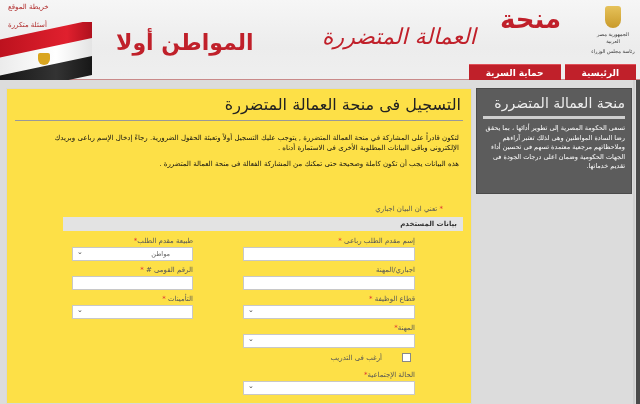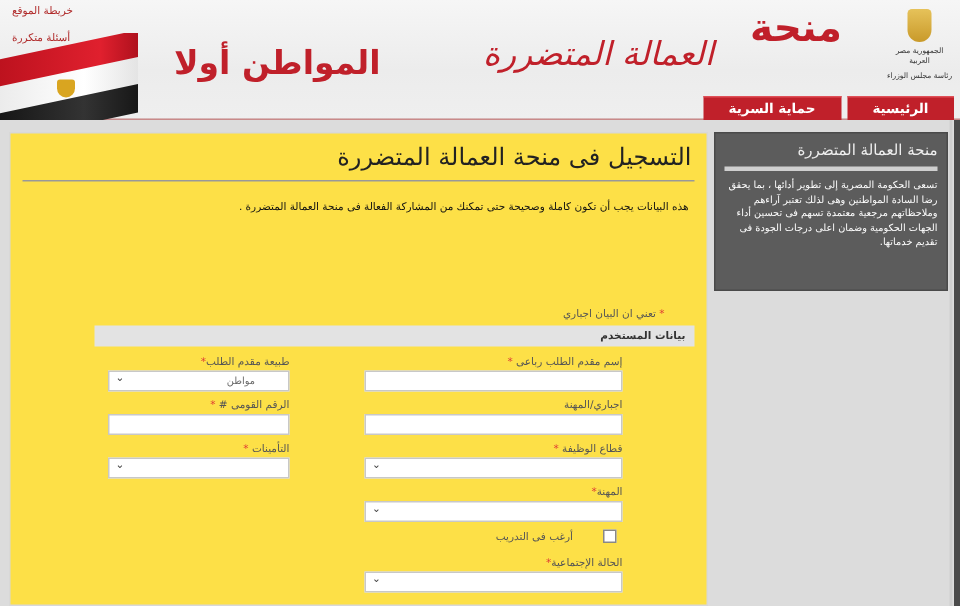--- a/index.html
+++ b/index.html
@@ -46,21 +46,21 @@
     .logo .lt { font-size: 5px; color: #333; line-height: 7px; direction: rtl; margin-top: 3px; }
     .navtabs { position: absolute; top: 64px; right: 4px; display: flex; gap: 4px; direction: rtl; }
     .navtabs .tab {
       background: #c0202a; color: #fff; font-size: 9px; font-weight: bold; height: 16px; line-height: 16px;
       padding: 0 17px; border-top: 1px solid #e05058; cursor: pointer;
     }
     .sidebar {
       position: absolute; left: 476px; top: 88px; width: 156px; height: 106px; background: #5c5c5c;
       border: 1px solid #4a4a4a; direction: rtl; padding: 4px 6px;
     }
-    .sidebar h3 { font-size: 10px; color: #eee; font-weight: normal; margin: 2px 0 5px; }
+    .sidebar h3 { font-size: 14px; color: #eee; font-weight: normal; margin: 2px 0 5px; }
     .sidebar .rule { height: 3px; background: #cfcfcf; margin-bottom: 5px; }
     .sidebar p { font-size: 6.5px; color: #fff; line-height: 9.5px; }
     .rightedge { position: absolute; left: 633px; top: 80px; width: 2px; height: 324px; background: #cfcfcf; }
     .rightedge2 { position: absolute; left: 636px; top: 80px; width: 4px; height: 324px; background: #4a4a4a; }
     .main {
       position: absolute; left: 6px; top: 88px; width: 466px; height: 316px; background: #fde047; border: 1px solid #d8d8d8;
       direction: rtl;
     }
     .main h1 {
       position: absolute; right: 10px; top: 6px; font-size: 16px; font-weight: normal; color: #222;
@@ -120,20 +120,21 @@
   <div class="rule"></div>
   <p>تسعى الحكومة المصرية إلى تطوير أدائها ، بما يحقق رضا السادة المواطنين وهى لذلك تعتبر آراءهم وملاحظاتهم مرجعية معتمدة تسهم فى تحسين أداء الجهات الحكومية وضمان اعلى درجات الجودة فى تقديم خدماتها.</p>
 </div>
 <div class="rightedge"></div>
 <div class="rightedge2"></div>
 
 <div class="main">
   <h1>التسجيل فى منحة العمالة المتضررة</h1>
   <div class="hr"></div>
   <div class="intro">
+    <p>لتكون قادراً على المشاركة في منحة العمالة المتضررة , يتوجب عليك التسجيل أولاً وتعبئة الحقول الضرورية. رجاءً إدخال الإسم رباعى وبريدك الإلكترونى وباقى البيانات المطلوبة الأخرى فى الاستمارة أدناه .</p>
     <p>هذه البيانات يجب أن تكون كاملة وصحيحة حتى تمكنك من المشاركة الفعالة فى منحة العمالة المتضررة .</p>
   </div>
   <div class="reqnote">
     <span class="star">*</span>
     <span>تعني ان البيان اجباري</span>
   </div>
   <div class="section">بيانات المستخدم</div>
 
   <div class="field col-r" style="top:148px">
     <label><span>إسم مقدم الطلب رباعى</span> <span class="star">*</span></label>

